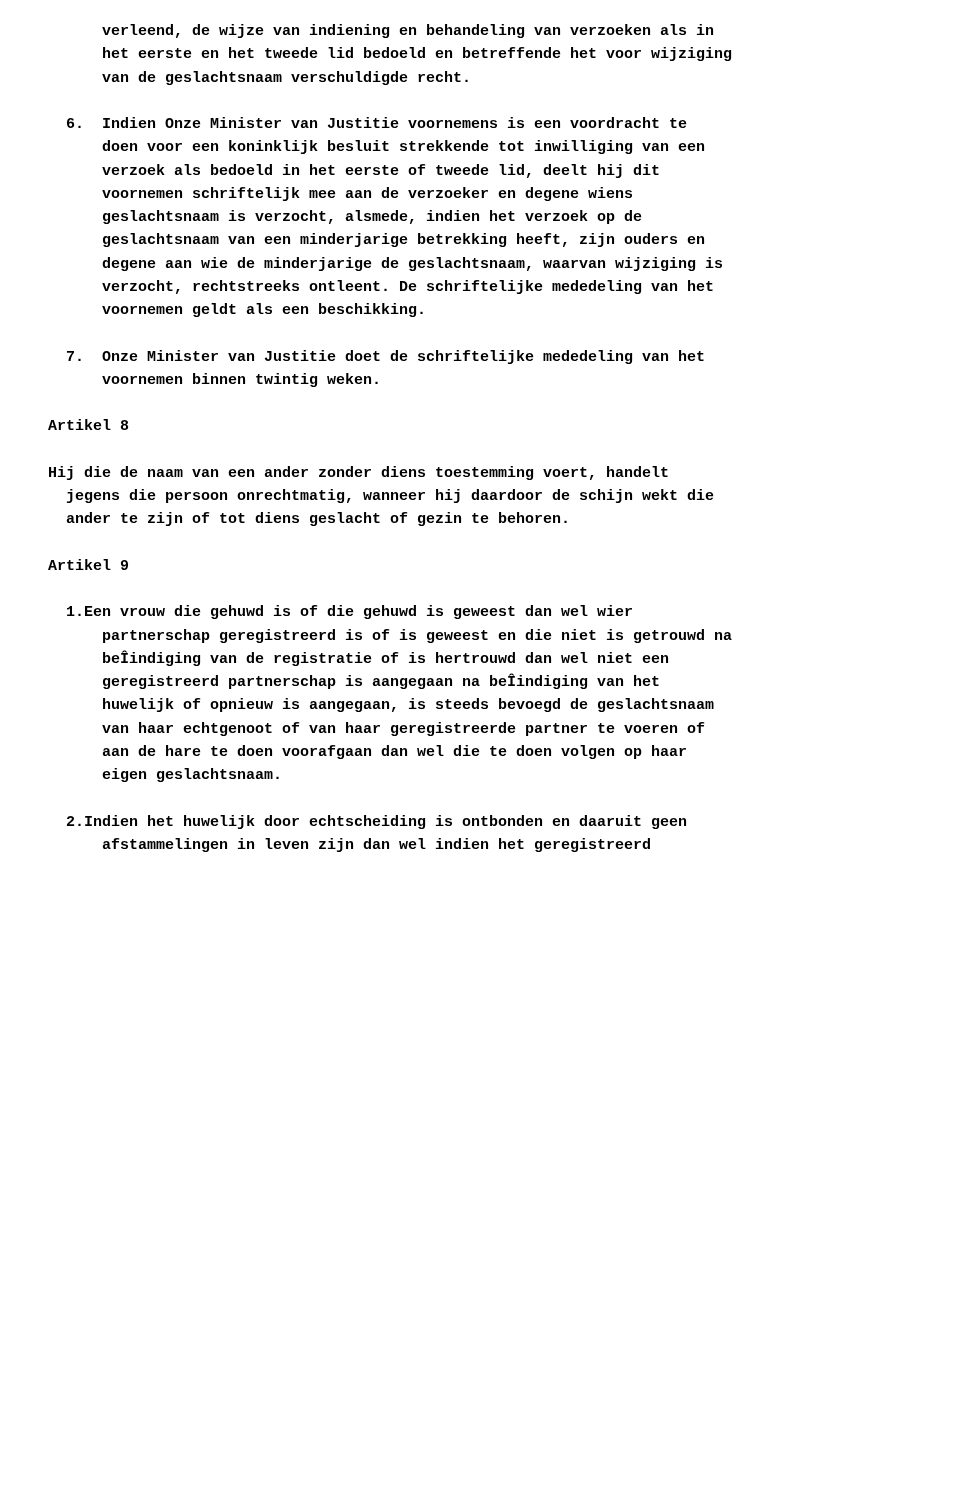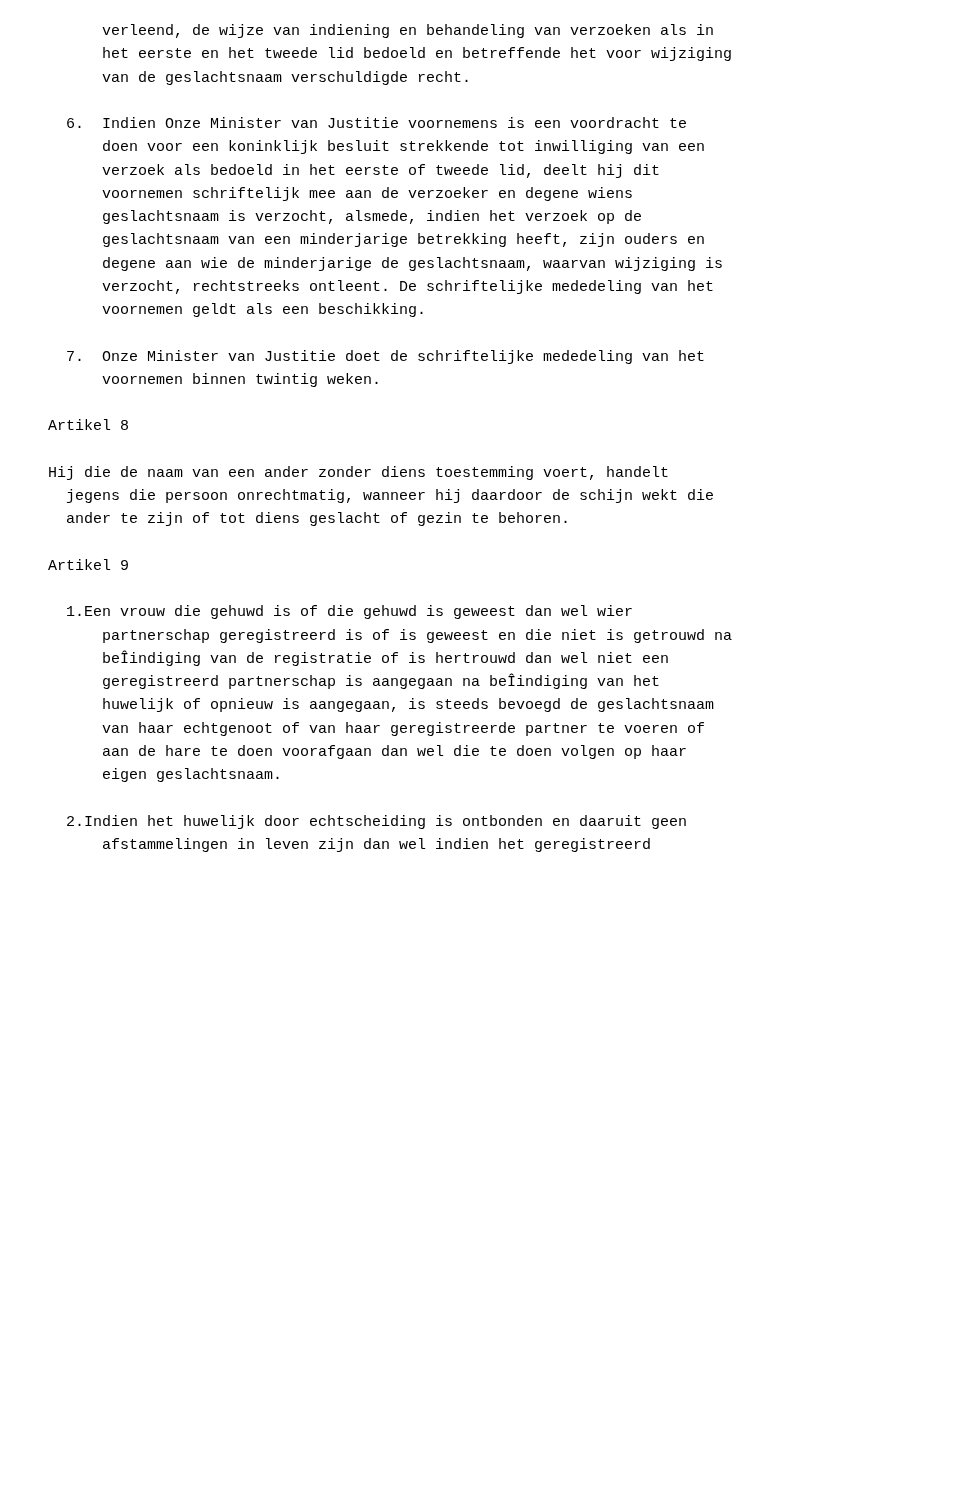--- a/index.html
+++ b/index.html
@@ -1,18 +1,19 @@
 <!DOCTYPE html>
 <html><head>
   <meta charset="utf-8">
   <style>
     * {
       margin: 0;
       padding: 0;
       box-sizing: border-box;
+      font-weight: bold;
     }
 
     body {
       background-color: #ffffff;
       font-family: 'Courier New', Courier, monospace;
       font-size: 15px;
       line-height: 1.5;
       color: #000000;
       width: 960px;
       min-height: 1490px;

